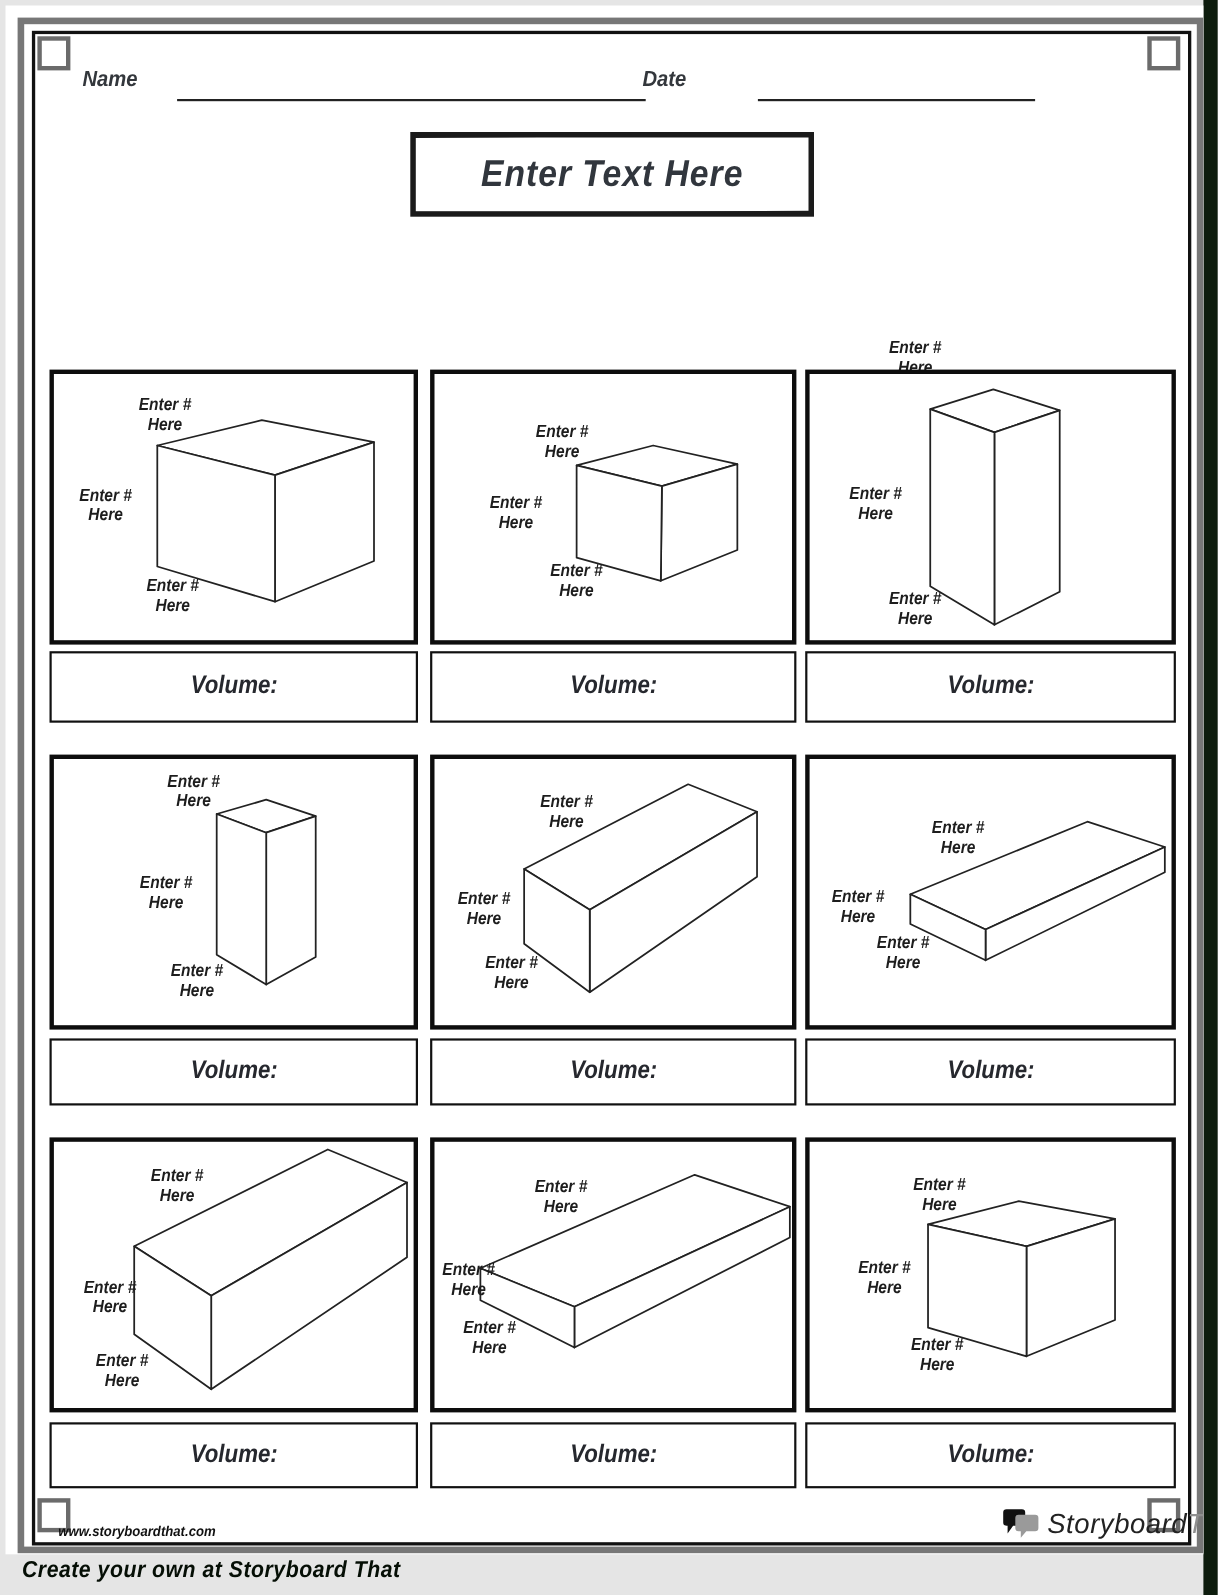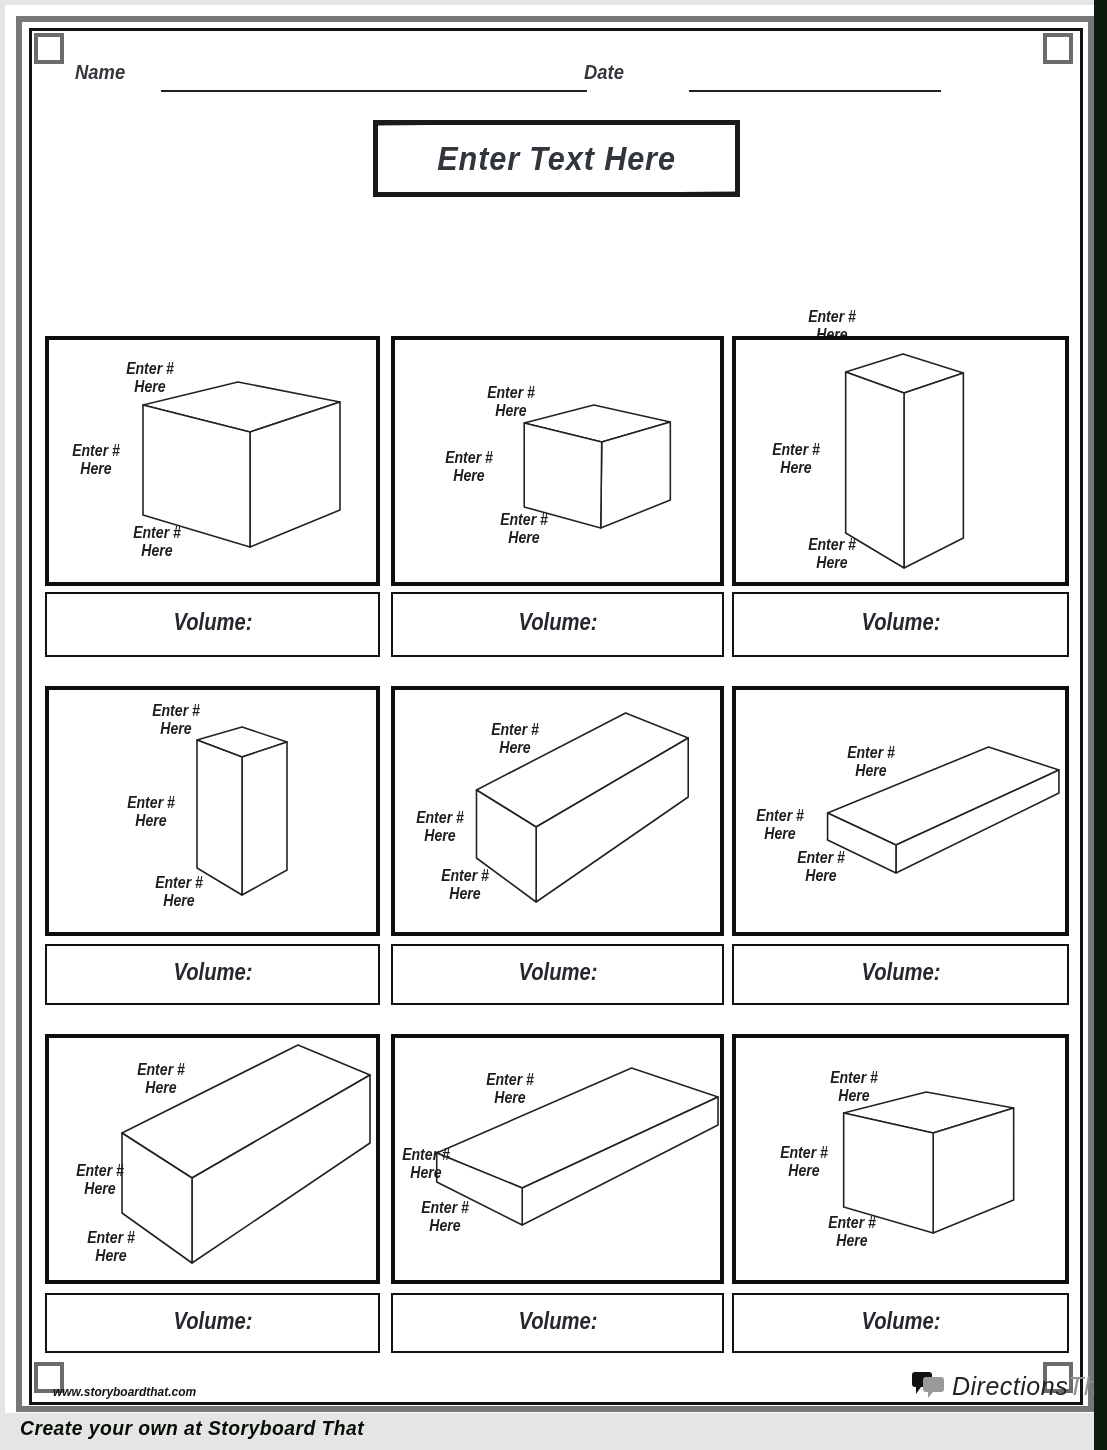--- a/index.html
+++ b/index.html
@@ -190,19 +190,19 @@
     <span>Volume:</span>
   </div>
 </div>
 
     <div class="footer-url"><span class="cond-l">www.storyboardthat.com</span></div>
     <div class="logo">
       <svg width="36" height="34" viewBox="0 0 36 34">
         <path d="M4 3 h14 a3 3 0 0 1 3 3 v9 a3 3 0 0 1 -3 3 h-8 l-5 7 v-7 h-1 a3 3 0 0 1 -3 -3 v-9 a3 3 0 0 1 3 -3 z" fill="#111111"></path>
         <path d="M15 8 h15 a3 3 0 0 1 3 3 v9 a3 3 0 0 1 -3 3 h-8 l-5 6 v-6 h-2 a3 3 0 0 1 -3 -3 v-9 a3 3 0 0 1 3 -3 z" fill="#9a9a9a"></path>
       </svg>
-      <span class="logo-main">Directions</span>
+      <span class="logo-main">Storyboard</span>
         <span class="logo-accent">That</span>
     </div>
   </div>
 
   <div class="outside-caption"><span class="cond-l">Create your own at Storyboard That</span></div>
 </div>
 
 </body></html>

